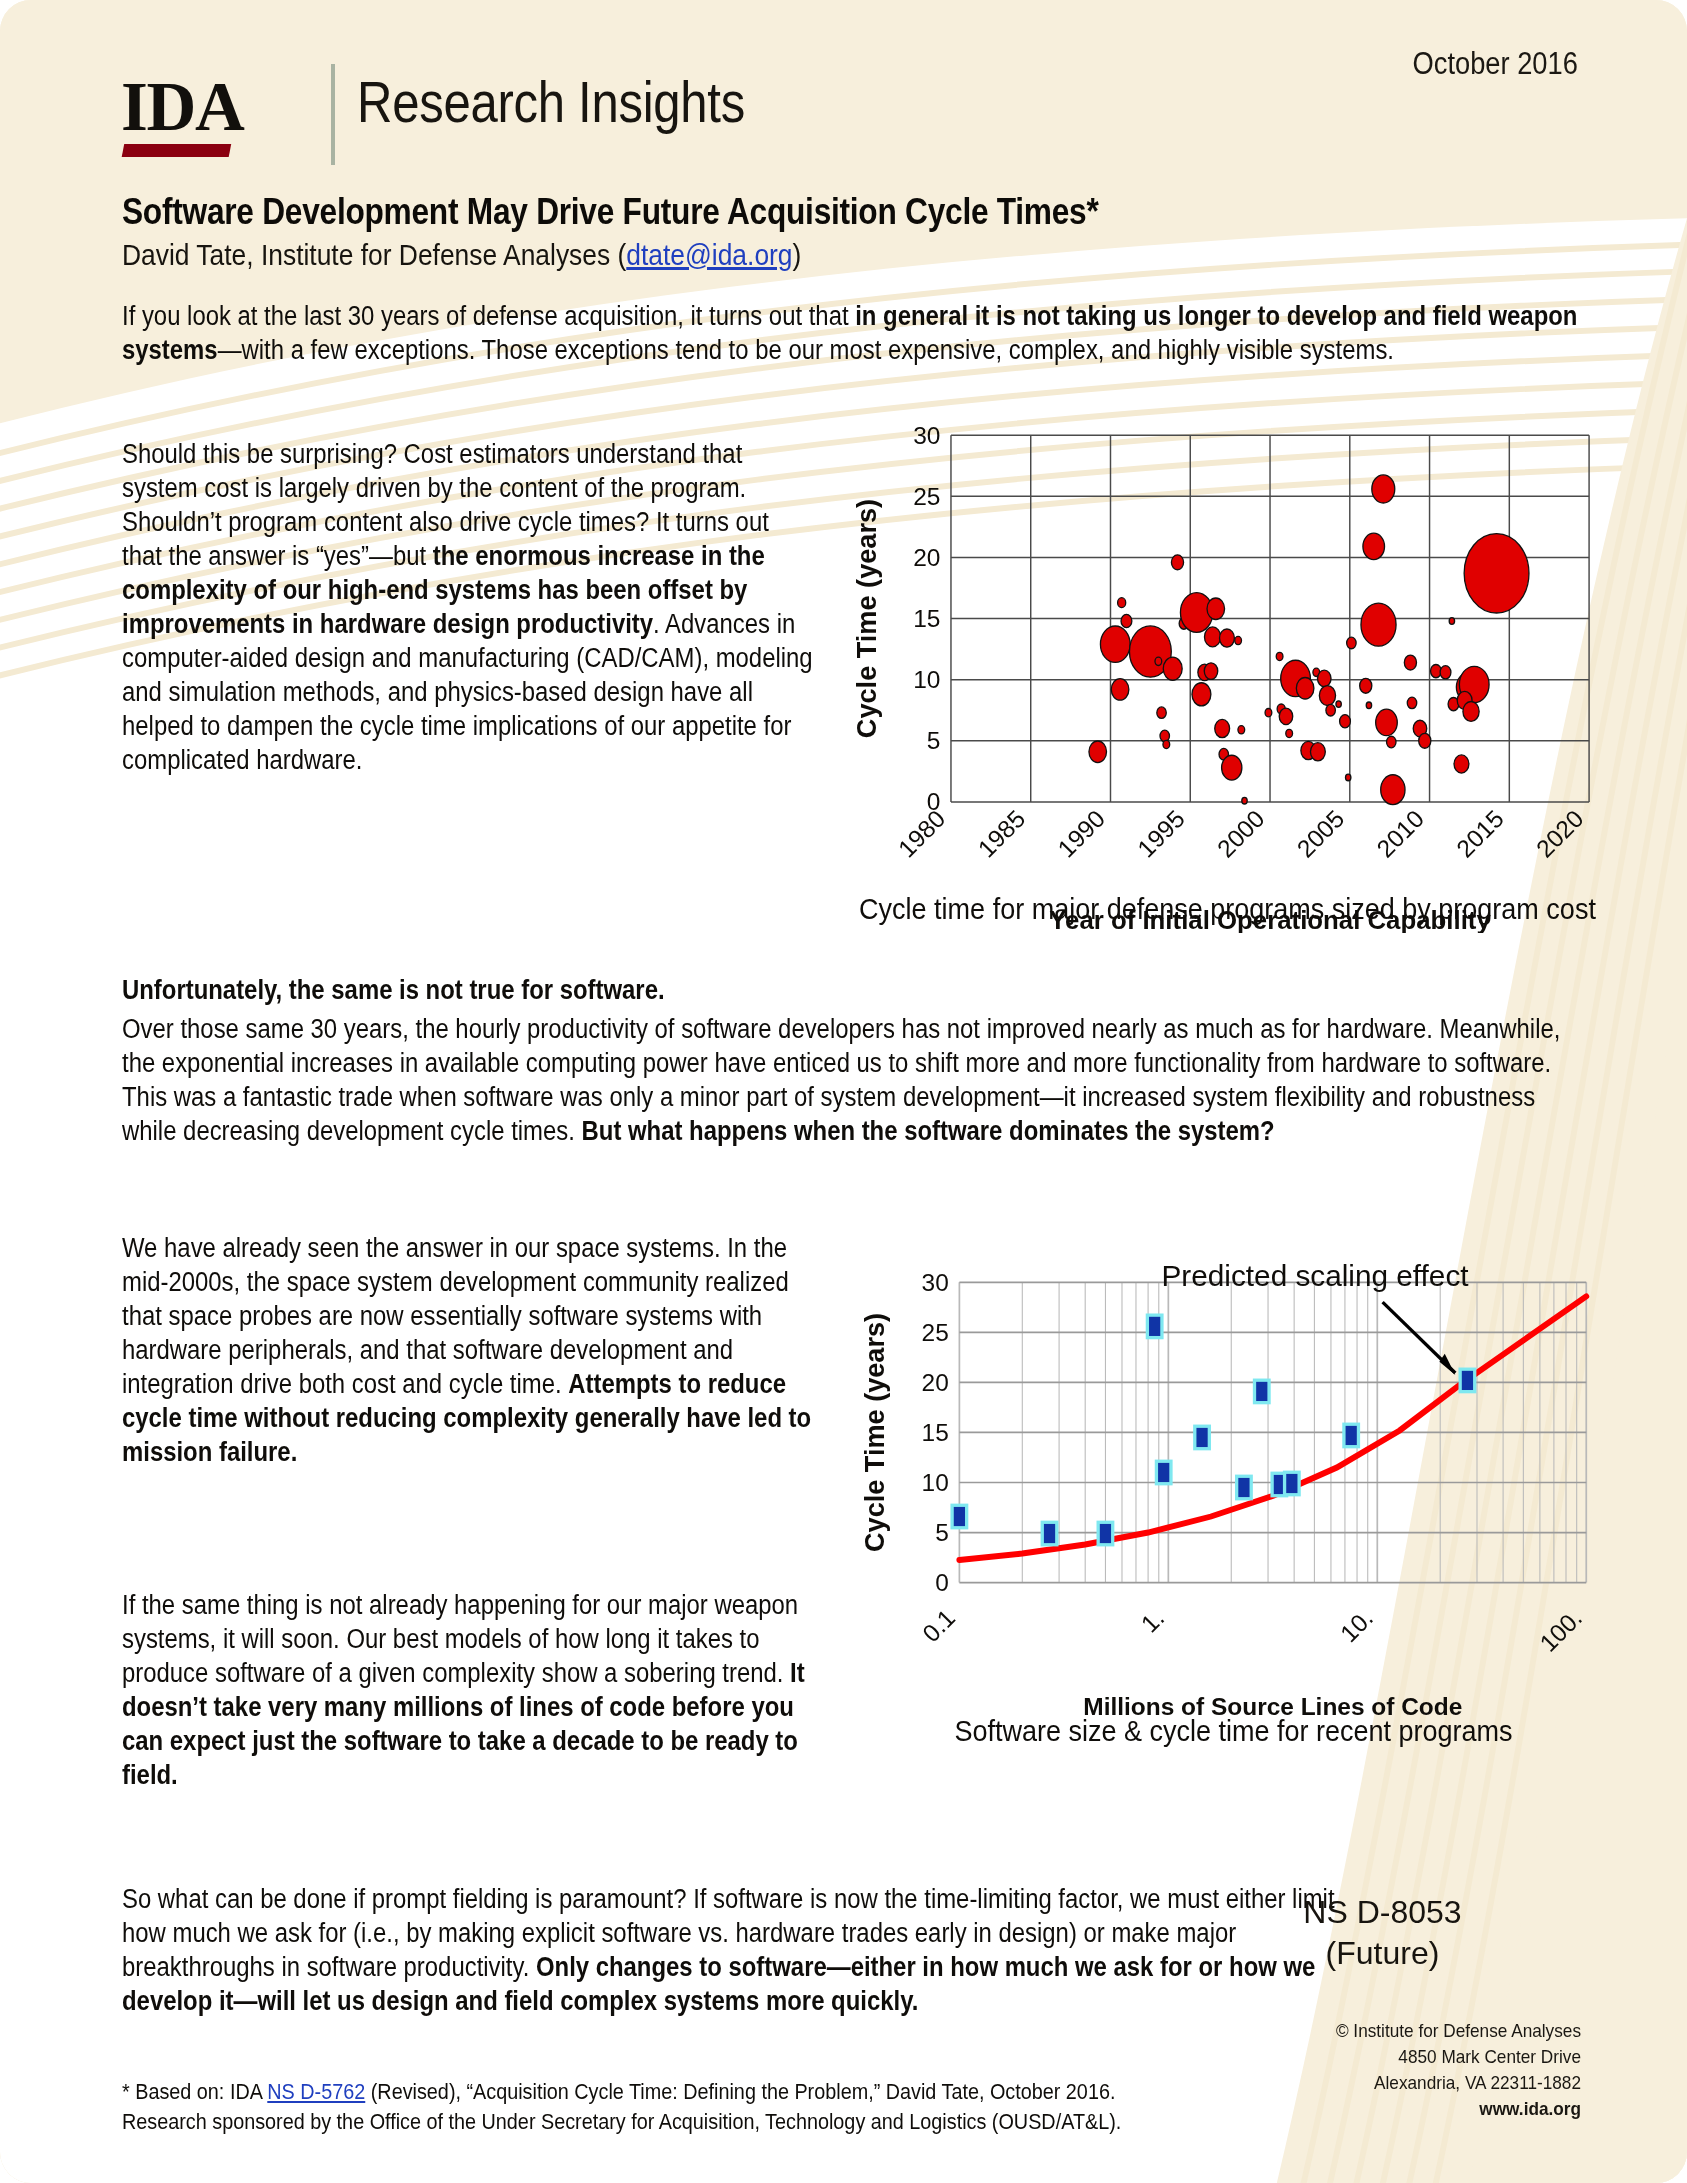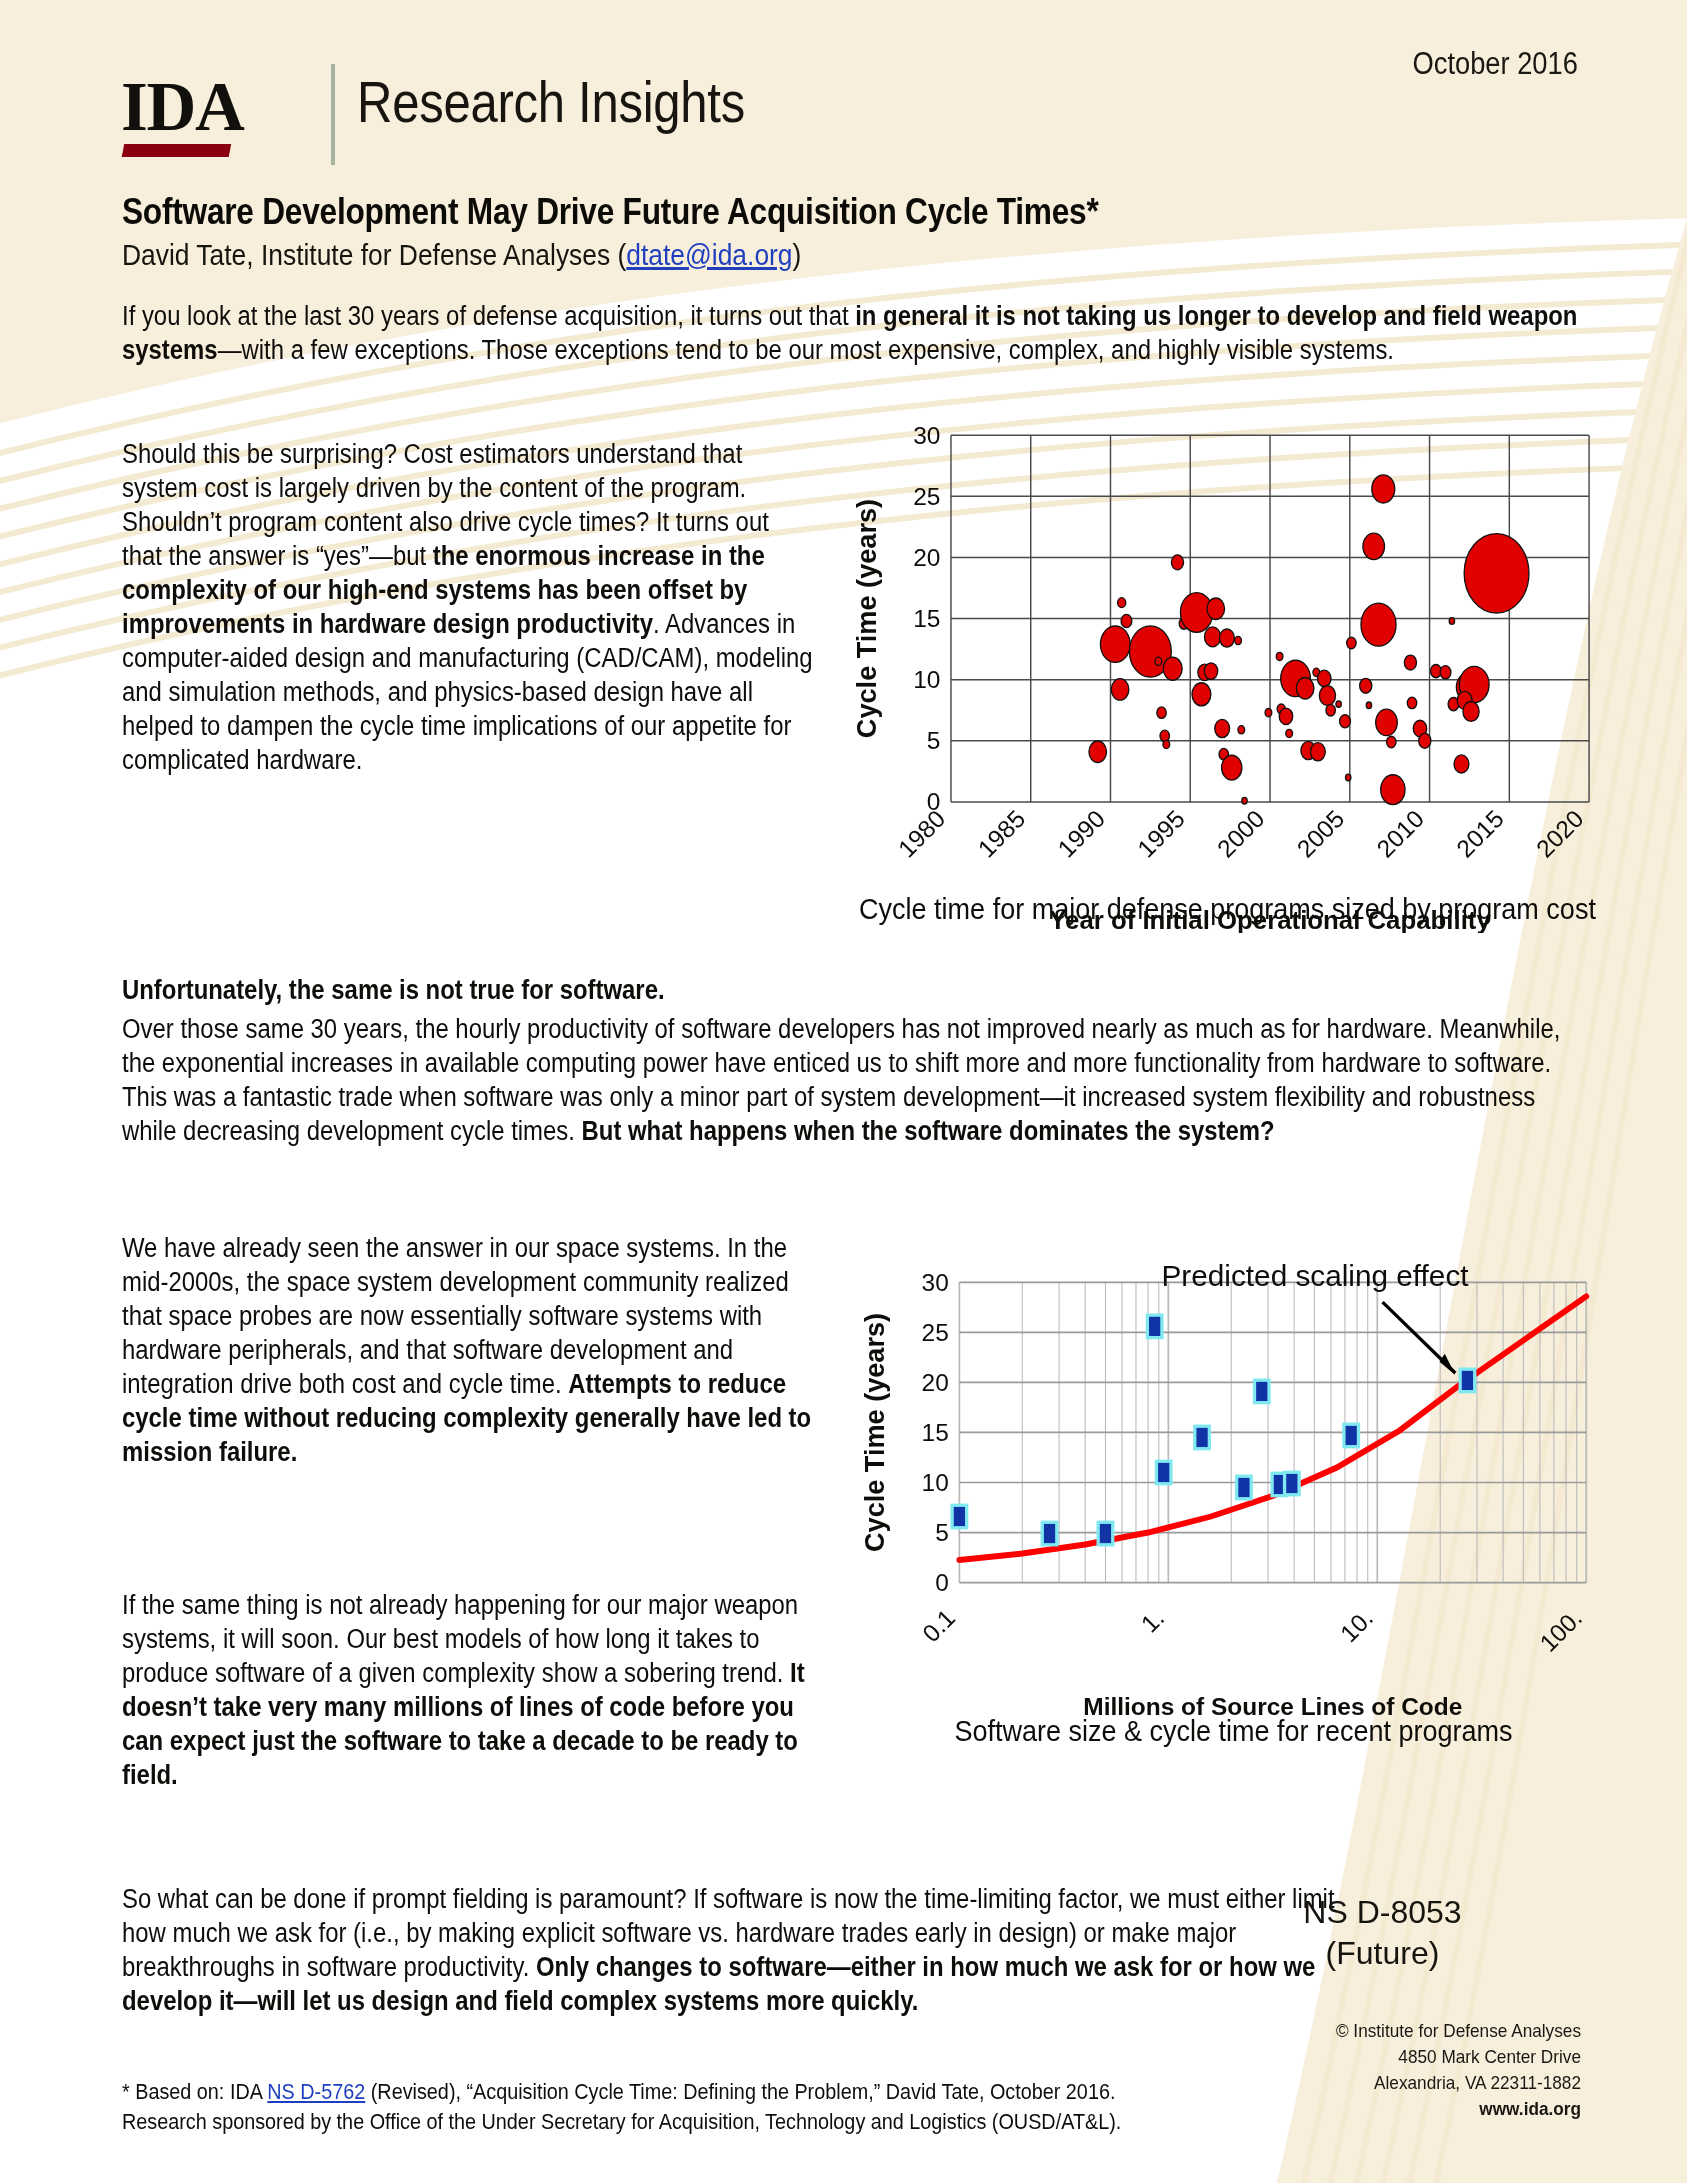--- a/index.html
+++ b/index.html
@@ -7,20 +7,21 @@
     width: 1687px; height: 2183px;
     font-family: "Liberation Sans", sans-serif;
     background: #ffffff;
     overflow: hidden;
   }
   #page {
     position: relative;
     width: 1687px; height: 2183px;
     background: #F7EFDC;
     overflow: hidden;
+    border-radius: 31px;
   }
   
   #bg-swoosh { position:absolute; inset:0; width:1687px; height:2183px; }
 
   
   #header { position:absolute; left:0; top:0; width:1687px; height:179px; }
   #ida-logo {
     position:absolute; left:121px; top:73px;
     font-family:"Liberation Serif", serif;
     font-size:69px; font-weight:bold; letter-spacing:-1.3px;

